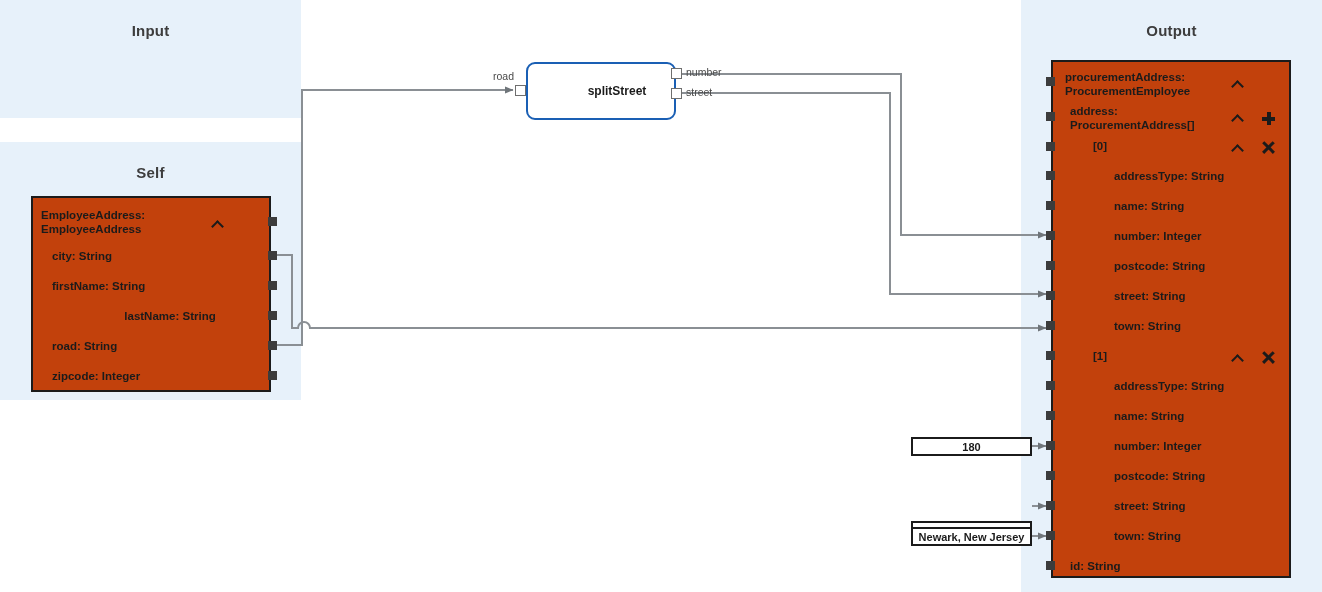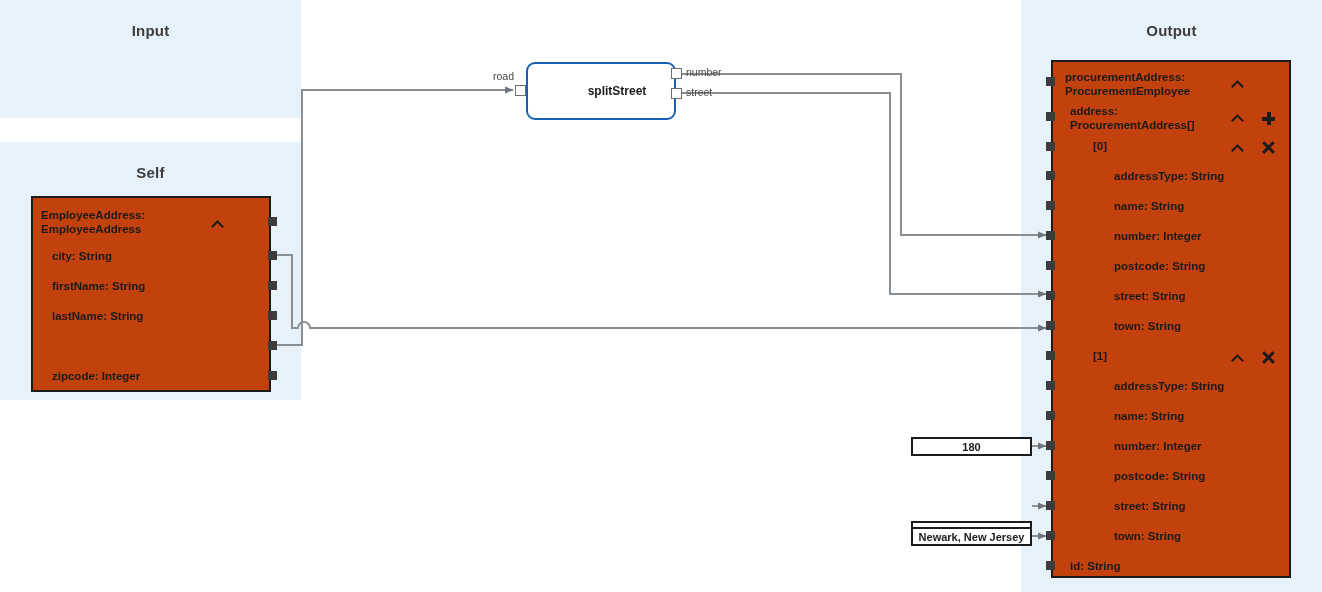--- a/index.html
+++ b/index.html
@@ -178,21 +178,22 @@
     </g>
   </svg>
 
   <div class="node" id="node-self">
     <div class="node-row" style="top:11px;left:8px;width:200px;">EmployeeAddress:
 EmployeeAddress</div>
     <div class="chev" style="left:179px;top:22px;"></div>
 
     <div class="node-row" style="top:82px;left:19px;">firstName: String</div>
     <div class="node-row" style="top:52px;left:19px;">city: String</div>
-    <div class="node-row" style="top:112px;left:19px;">lastName: String</div>
+    <div class="node-row" style="top:112px;left:19px;text-align:center;">lastName: String</div>
+    <div class="node-row" style="top:142px;left:19px;">road: String</div>
     <div class="node-row" style="top:172px;left:19px;">zipcode: Integer</div>
   </div>
 
   <div class="port" style="left:268px;top:217px;"></div>
   <div class="port" style="left:268px;top:251px;"></div>
   <div class="port" style="left:268px;top:281px;"></div>
   <div class="port" style="left:268px;top:311px;"></div>
   <div class="port" style="left:268px;top:341px;"></div>
   <div class="port" style="left:268px;top:371px;"></div>
 

